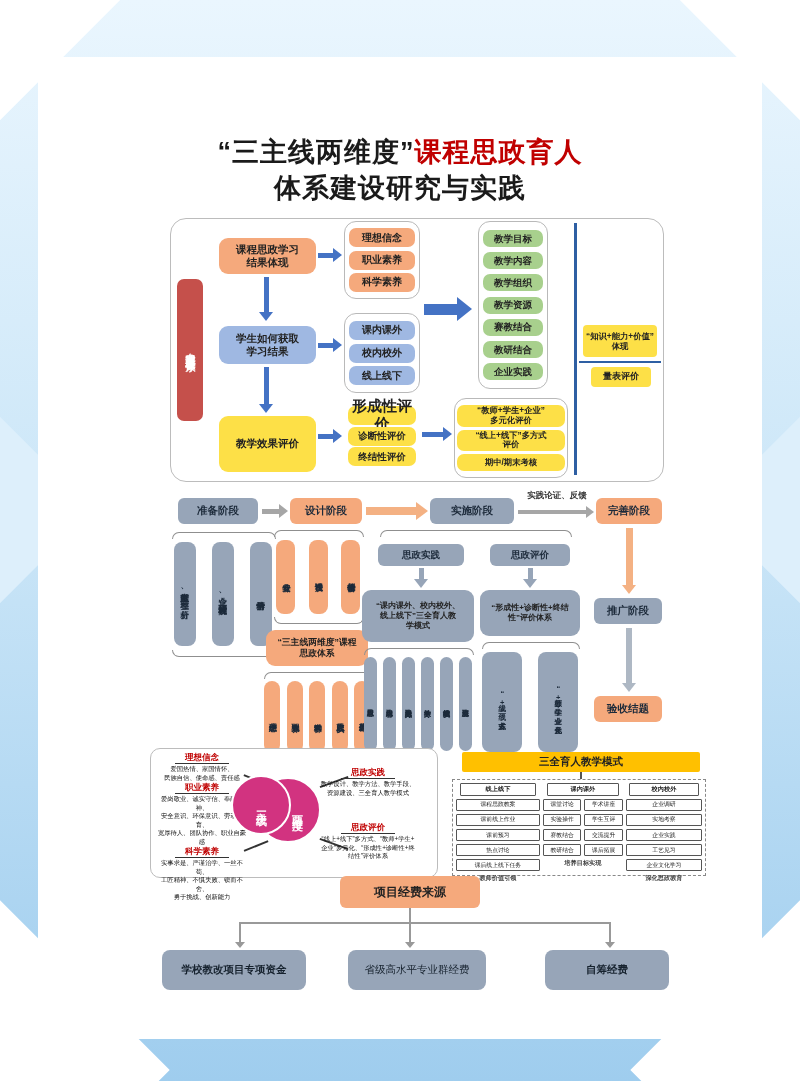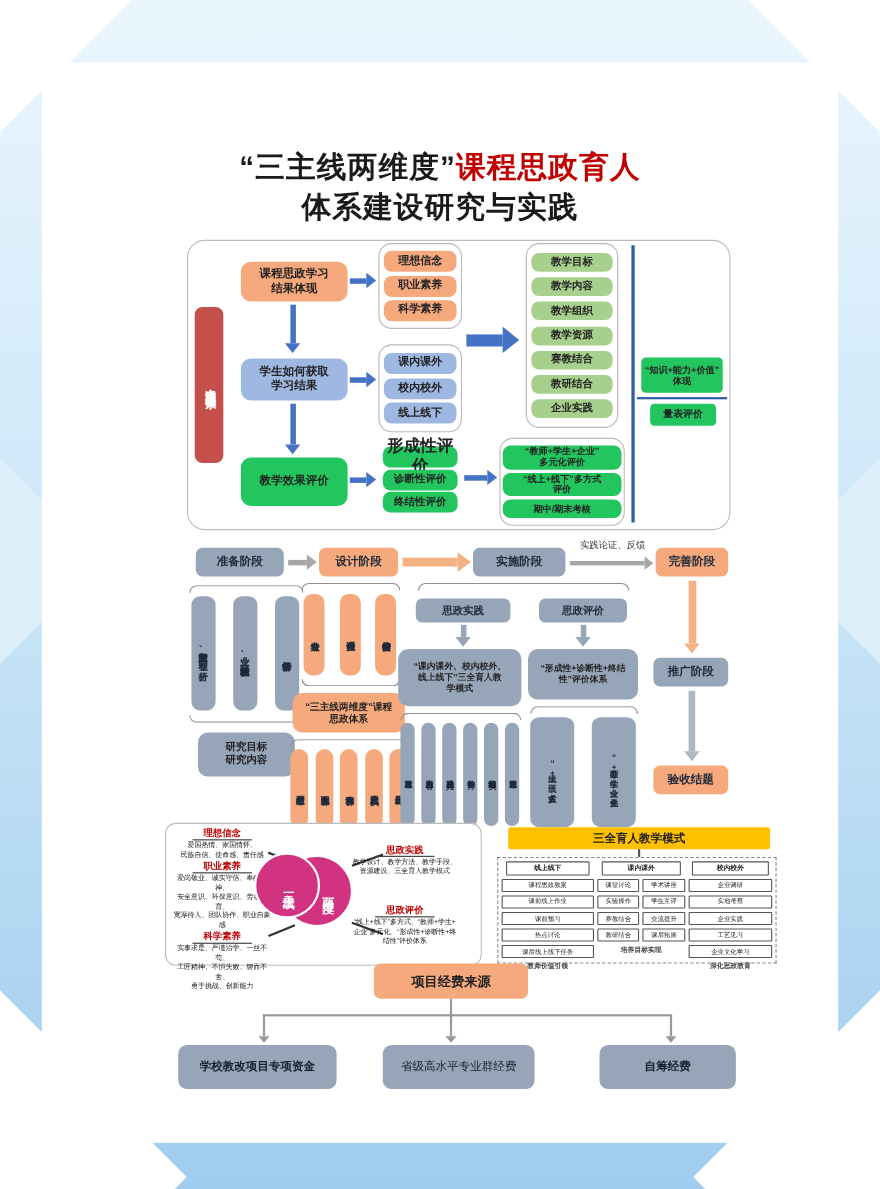--- a/index.html
+++ b/index.html
@@ -12,21 +12,21 @@
   .abs{position:absolute}
   .ctr{display:flex;align-items:center;justify-content:center;text-align:center}
   .fbox{position:absolute;border-radius:9px;display:flex;align-items:center;justify-content:center;
         text-align:center;font-weight:bold;white-space:pre-line;color:#222;line-height:1.25}
   .panel{position:absolute;border:1px solid #bcbcbc;border-radius:16px;background:#fff}
   .grp{position:absolute;display:flex;flex-direction:column;justify-content:space-evenly;align-items:center;padding:3px 4px;box-sizing:border-box}
   .grp.bord{border:1px solid #b9b9b9;border-radius:12px}
   .pill{width:100%;border-radius:7px;font-weight:bold;display:flex;align-items:center;justify-content:center;color:#222;white-space:pre-line;text-align:center;line-height:1.2}
   .ph20{height:19px;font-size:10px}
   .ph17{height:17px;font-size:9.5px}
-  .c-orange{background:#F5A97C}.c-blue{background:#9FB8E2}.c-yellow{background:#22c55e}
+  .c-orange{background:#F5A97C}.c-blue{background:#9FB8E2}.c-yellow{background:#fde047}
   .c-green{background:#A8D08D}.c-gray{background:#97A5B8}
   .vtext{writing-mode:vertical-rl;text-orientation:upright}
   .vp{writing-mode:vertical-rl;text-orientation:upright;display:flex;align-items:center;justify-content:center;
       border-radius:8px;font-weight:bold;color:#1c2a3a;line-height:1}
   .vrow{position:absolute;display:flex;justify-content:space-between}
   .ar{position:absolute;display:flex;align-items:center;--ac:#4472C4}
   .ar .sh{flex:1;background:var(--ac);height:5px}
   .ar .hd{width:0;height:0;border-left:9px solid var(--ac);border-top:7px solid transparent;border-bottom:7px solid transparent}
   .ar-d{flex-direction:column}
   .ar-d .sh{width:5px;height:auto;flex:1}
@@ -72,21 +72,21 @@
     <div class="ar ar-d" style="left:87px;top:58px;width:16px;height:44px">
         <div class="sh"></div>
         <div class="hd"></div>
       </div>
     <div class="fbox c-blue" style="left:48px;top:107px;width:97px;height:38px;font-size:10.5px">学生如何获取
 学习结果</div>
     <div class="ar ar-d" style="left:87px;top:148px;width:16px;height:46px">
         <div class="sh"></div>
         <div class="hd"></div>
       </div>
-    <div class="fbox c-yellow" style="left:48px;top:197px;width:97px;height:44px;font-size:10.5px">教学效果评价</div>
+    <div class="fbox c-yellow" style="left:48px;top:197px;width:97px;height:56px;font-size:10.5px">教学效果评价</div>
 
     <div class="ar" style="left:147px;top:29px;width:24px;height:14px">
         <div class="sh"></div>
         <div class="hd"></div>
       </div>
     <div class="ar" style="left:147px;top:119px;width:24px;height:14px">
         <div class="sh"></div>
         <div class="hd"></div>
       </div>
     <div class="ar" style="left:147px;top:210px;width:24px;height:14px">
@@ -108,21 +108,21 @@
         <div class="pill c-yellow ph20" style="font-size:15px">形成性评价</div>
         <div class="pill c-yellow ph20" style="font-size:9.5px">诊断性评价</div>
         <div class="pill c-yellow ph20" style="font-size:9.5px">终结性评价</div>
       </div>
 
     <div class="ar" style="left:253px;top:78px;width:48px;height:24px">
       <div class="sh" style="height:11px"></div>
         <div class="hd" style="border-left-width:15px;border-top-width:12px;border-bottom-width:12px"></div>
     </div>
 
-    <div class="grp bord" style="left:307px;top:2px;width:84px;height:168px">
+    <div class="grp bord" style="left:307px;top:2px;width:70px;height:168px">
         <div class="pill c-green ph17">教学目标</div>
         <div class="pill c-green ph17">教学内容</div>
         <div class="pill c-green ph17">教学组织</div>
         <div class="pill c-green ph17">教学资源</div>
         <div class="pill c-green ph17">赛教结合</div>
         <div class="pill c-green ph17">教研结合</div>
         <div class="pill c-green ph17">企业实践</div>
       </div>
 
     <div class="ar" style="left:251px;top:208px;width:30px;height:14px">
@@ -149,36 +149,34 @@
     <div class="ar" style="left:112px;top:14px;width:26px;height:14px;--ac:#A6A6A6">
         <div class="sh"></div>
         <div class="hd"></div>
       </div>
     <div class="stage c-orange" style="left:140px;top:8px;width:72px;height:26px">设计阶段</div>
     <div class="ar" style="left:216px;top:12px;width:62px;height:18px;--ac:#F4B183">
         <div class="sh" style="height:8px"></div>
         <div class="hd" style="border-left-width:12px;border-top-width:9px;border-bottom-width:9px"></div>
       </div>
     <div class="stage c-gray" style="left:280px;top:8px;width:84px;height:26px">实施阶段</div>
-    <div class="abs" style="left:362px;top:0;width:90px;font-size:8.5px;font-weight:normal;color:#333;text-align:center">实践论证、反馈</div>
+    <div class="abs" style="left:362px;top:0;width:90px;font-size:8.5px;font-weight:bold;color:#333;text-align:center">实践论证、反馈</div>
     <div class="ar" style="left:368px;top:16px;width:76px;height:12px;--ac:#A6A6A6">
         <div class="sh" style="height:4px"></div>
         <div class="hd" style="border-left-width:8px;border-top-width:6px;border-bottom-width:6px"></div>
       </div>
     <div class="stage c-orange" style="left:446px;top:8px;width:66px;height:26px">完善阶段</div>
 
     <div class="brk-d" style="left:22px;top:42px;width:102px"></div>
     <div class="vrow" style="left:24px;top:52px;width:98px;height:104px">
         <div class="vp c-gray" style="width:22px;font-size:8.5px">文献查阅、整理、分析</div>
         <div class="vp c-gray" style="width:22px;font-size:8.5px">企业、标杆院校调研</div>
         <div class="vp c-gray" style="width:22px;font-size:8.5px">学情分析</div>
       </div>
     <div class="brk-u" style="left:22px;top:160px;width:102px"></div>
-    <div class="fbox c-gray" style="left:30px;top:176px;width:88px;height:40px;font-size:9.5px">研究目标
-研究内容</div>
 
     <div class="brk-d" style="left:124px;top:40px;width:88px"></div>
     <div class="vrow" style="left:126px;top:50px;width:84px;height:74px">
         <div class="vp c-orange" style="width:19px;font-size:8px">专业特点</div>
         <div class="vp c-orange" style="width:19px;font-size:8px">课程性质</div>
         <div class="vp c-orange" style="width:19px;font-size:8px">学情分析报告</div>
       </div>
     <div class="brk-u" style="left:124px;top:127px;width:88px"></div>
     <div class="fbox c-orange" style="left:116px;top:140px;width:102px;height:36px;font-size:8.8px">“三主线两维度”课程
 思政体系</div>

